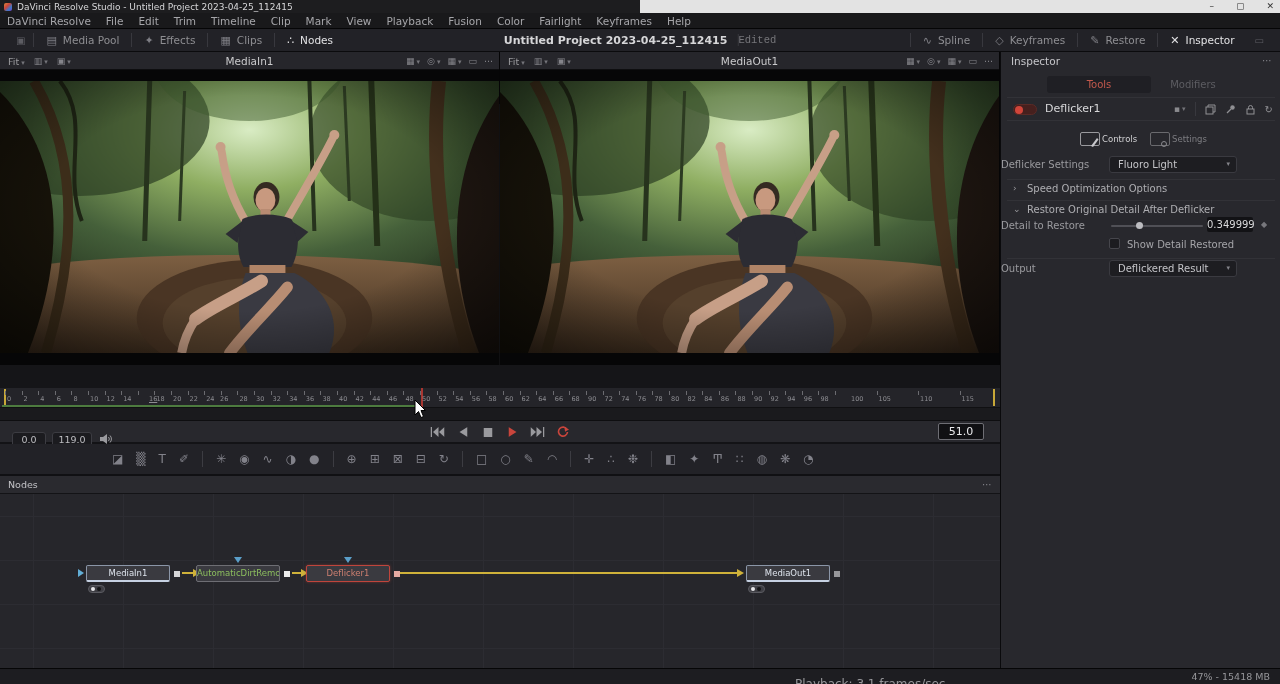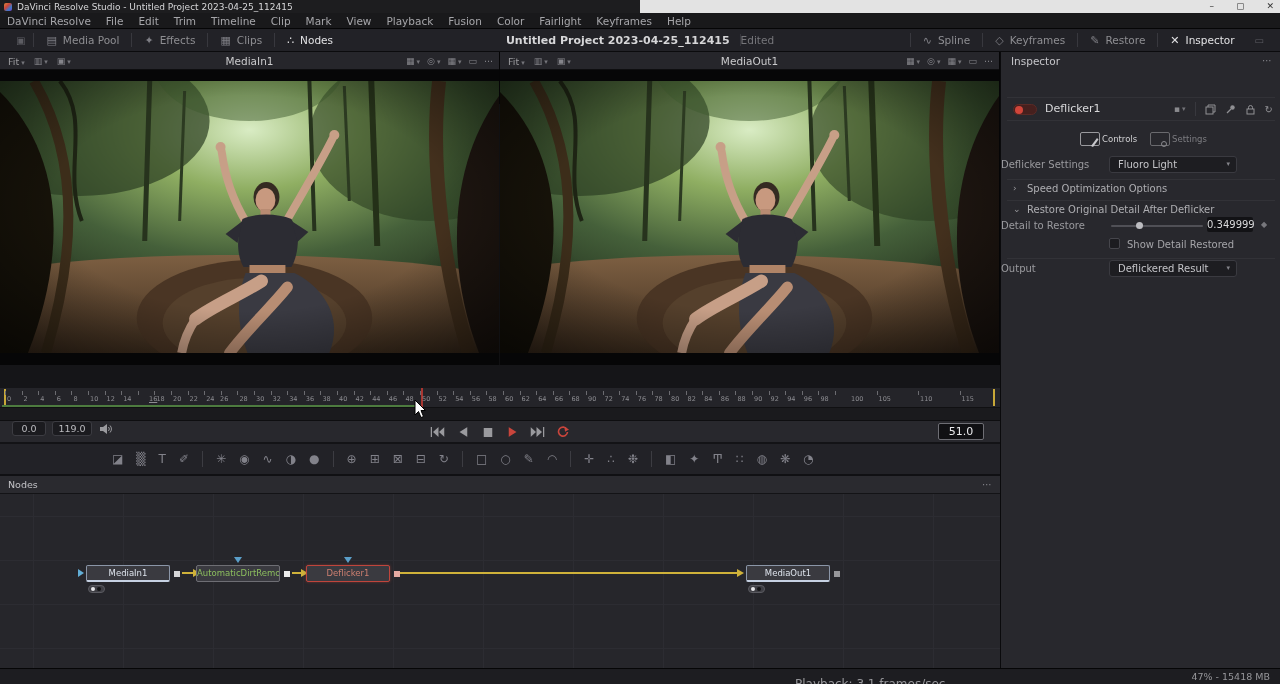--- a/index.html
+++ b/index.html
@@ -26,21 +26,21 @@
   .hdr-right{right:8px;top:0;height:22px;display:flex;align-items:center;}
   .hdr-btn{display:flex;align-items:center;gap:6px;padding:0 12px;height:22px;}
   .hdr-btn .ic{font-size:11px;color:#7e7e84;}
   .hdr-btn .lb{font-size:10.5px;color:#8e8e92;white-space:nowrap;}
   .hdr-btn.active .lb{color:#e2e2e4;}
   .hdr-btn.active .ic{color:#e2e2e4;}
   .hdr-div{width:1px;height:14px;background:#38383e;}
   .hdr-mini-ico{font-size:10px;color:#5c5c62;padding:0 8px;}
   .hdr-center{left:50%;top:0;height:22px;transform:translateX(-50%);display:flex;align-items:center;gap:10px;}
   .proj-title{font-size:11px;font-weight:bold;color:#d6d6d8;white-space:nowrap;}
-  .edited{font-size:10.5px;color:#76767a;border-left:1px solid #38383e;}
+  .edited{font-size:10.5px;color:#76767a;border-left:1px solid #38383e;font-family:Liberation Mono, monospace;}
 
   
   .viewers{left:0;top:52px;width:1000px;height:313px;background:#050506;}
   .viewer{top:0;height:313px;width:499px;}
   .v-head{left:0;top:0;width:100%;height:18px;background:#26262b;border-bottom:1px solid #0e0e10;}
   .v-left{left:8px;top:0;height:18px;display:flex;align-items:center;gap:9px;}
   .v-right{right:6px;top:0;height:18px;display:flex;align-items:center;gap:7px;}
   .v-fit{font-size:9.5px;color:#9a9a9e;}
   .v-ic{font-size:9px;color:#84848a;}
   .caret{font-size:7px;color:#74747a;margin-left:2px;}
@@ -55,21 +55,21 @@
   .ruler{left:0;top:388px;width:1000px;height:20px;background:#242429;border-bottom:1px solid #101012;}
   .rtick{position:absolute;top:3px;width:1px;height:4px;background:#6b6b70;}
   .rlabel{position:absolute;top:7px;font-size:6.5px;color:#8d8d92;}
   .range-mark{position:absolute;top:1px;width:2px;height:17px;background:#c8a838;}
   .playhead{position:absolute;left:420px;top:0;width:2px;height:20px;background:#a93530;}
   .cacheline{left:2px;top:405px;width:418px;height:2px;background:#4d7b3f;}
   .scrollrow{left:0;top:408px;width:1000px;height:12px;background:#1a1a1d;}
 
   
   .transport{left:0;top:420px;width:1000px;height:24px;background:#28282d;border-top:1px solid #0e0e10;border-bottom:2px solid #131316;}
-  .tr-left{left:12px;top:0;height:26px;display:flex;align-items:flex-start;gap:6px;}
+  .tr-left{left:12px;top:0;height:26px;display:flex;align-items:flex-end;gap:6px;}
   .num-box{height:15px;background:#1b1b1f;border:1px solid #3c3c42;border-radius:3px;color:#bcbcc0;font-size:9.5px;display:flex;align-items:center;justify-content:center;}
   .tr-center{left:50%;top:0;height:22px;transform:translateX(-50%);display:flex;align-items:center;gap:9px;}
   .tr-btn{display:flex;align-items:center;justify-content:center;width:16px;height:16px;}
   .cur-frame{right:16px;top:2px;width:46px;height:17px;background:#101013;border:1px solid #6e6e74;border-radius:2px;color:#eaeaec;font-size:11px;text-align:center;line-height:16px;}
 
   
   .main-toolbar{left:0;top:444px;width:1000px;height:30px;background:#222227;display:flex;align-items:center;gap:13px;padding-left:112px;}
   .tool-icon{font-size:12px;color:#82828a;line-height:1;}
   .tool-div{width:1px;height:16px;background:#3c3c42;}
 
@@ -565,20 +565,24 @@
       <span class="d1"></span>
       <span class="d2"></span>
     </div>
   </div>
 
 <div class="abs inspector">
   <div class="abs insp-header">
     <span class="abs insp-title">Inspector</span>
     <span class="abs insp-menu">⋯</span>
   </div>
+  <div class="abs insp-tabs">
+    <span class="tab-tools">Tools</span>
+    <span class="tab-mods">Modifiers</span>
+  </div>
   <div class="hairline" style="top:45px"></div>
   <div class="abs insp-node-row">
     <span class="abs toggle">
         <span class="toggle-dot"></span>
       </span>
     <span class="abs insp-node-name">Deflicker1</span>
     <span class="abs insp-node-icons">
       <span class="mini-ic" style="color:#8a8a8e;font-size:9px">▪<span class="caret">▾</span></span>
       <span class="hdr-div"></span>
       <span class="mini-ic">

